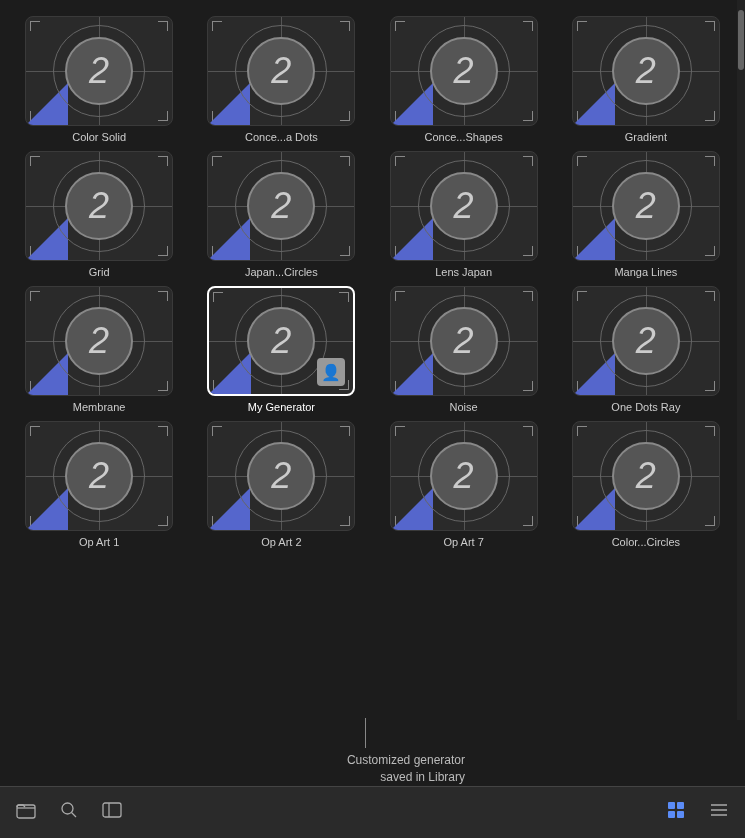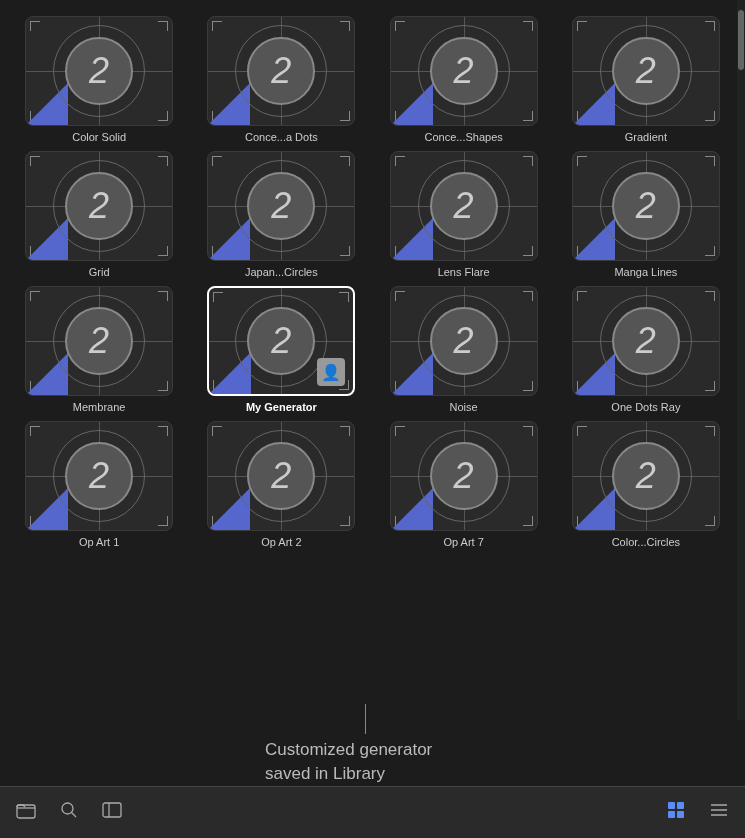--- a/index.html
+++ b/index.html
@@ -158,21 +158,21 @@
       font-size: 11px;
       color: #ccc;
       text-align: center;
       width: 148px;
       white-space: nowrap;
       overflow: hidden;
       text-overflow: ellipsis;
     }
 
     .item-label-selected {
-      font-weight: bold;
+      font-weight: normal;
       color: #fff;
     }
 
     
     .toolbar {
       height: 52px;
       background: #2a2a2a;
       border-top: 1px solid #444;
       display: flex;
       align-items: center;
@@ -211,23 +211,23 @@
     }
 
     .tooltip-line {
       width: 1px;
       height: 30px;
       background: #888;
       margin: 0 auto;
     }
 
     .tooltip-text {
-      font-size: 17px;
+      font-size: 12px;
       color: #bbb;
-      text-align: left;
+      text-align: right;
       line-height: 1.4;
       margin-top: 4px;
     }
 
     
     .scrollbar {
       position: absolute;
       right: 0;
       top: 0;
       width: 8px;
@@ -357,21 +357,21 @@
       <div class="corner-bl"></div>
       <div class="corner-br"></div>
       <div class="h-line"></div>
       <div class="v-line"></div>
       <div class="blue-triangle"></div>
       <div class="center-circle">
         <span class="center-number">2</span>
       </div>
 
     </div>
-    <div class="item-label">Lens Flare</div>
+    <div class="item-label">Lens Japan</div>
   </div>
       <div class="grid-item">
     <div class="thumb">
       <div class="corner-tl"></div>
       <div class="corner-tr"></div>
       <div class="corner-bl"></div>
       <div class="corner-br"></div>
       <div class="h-line"></div>
       <div class="v-line"></div>
       <div class="blue-triangle"></div>

